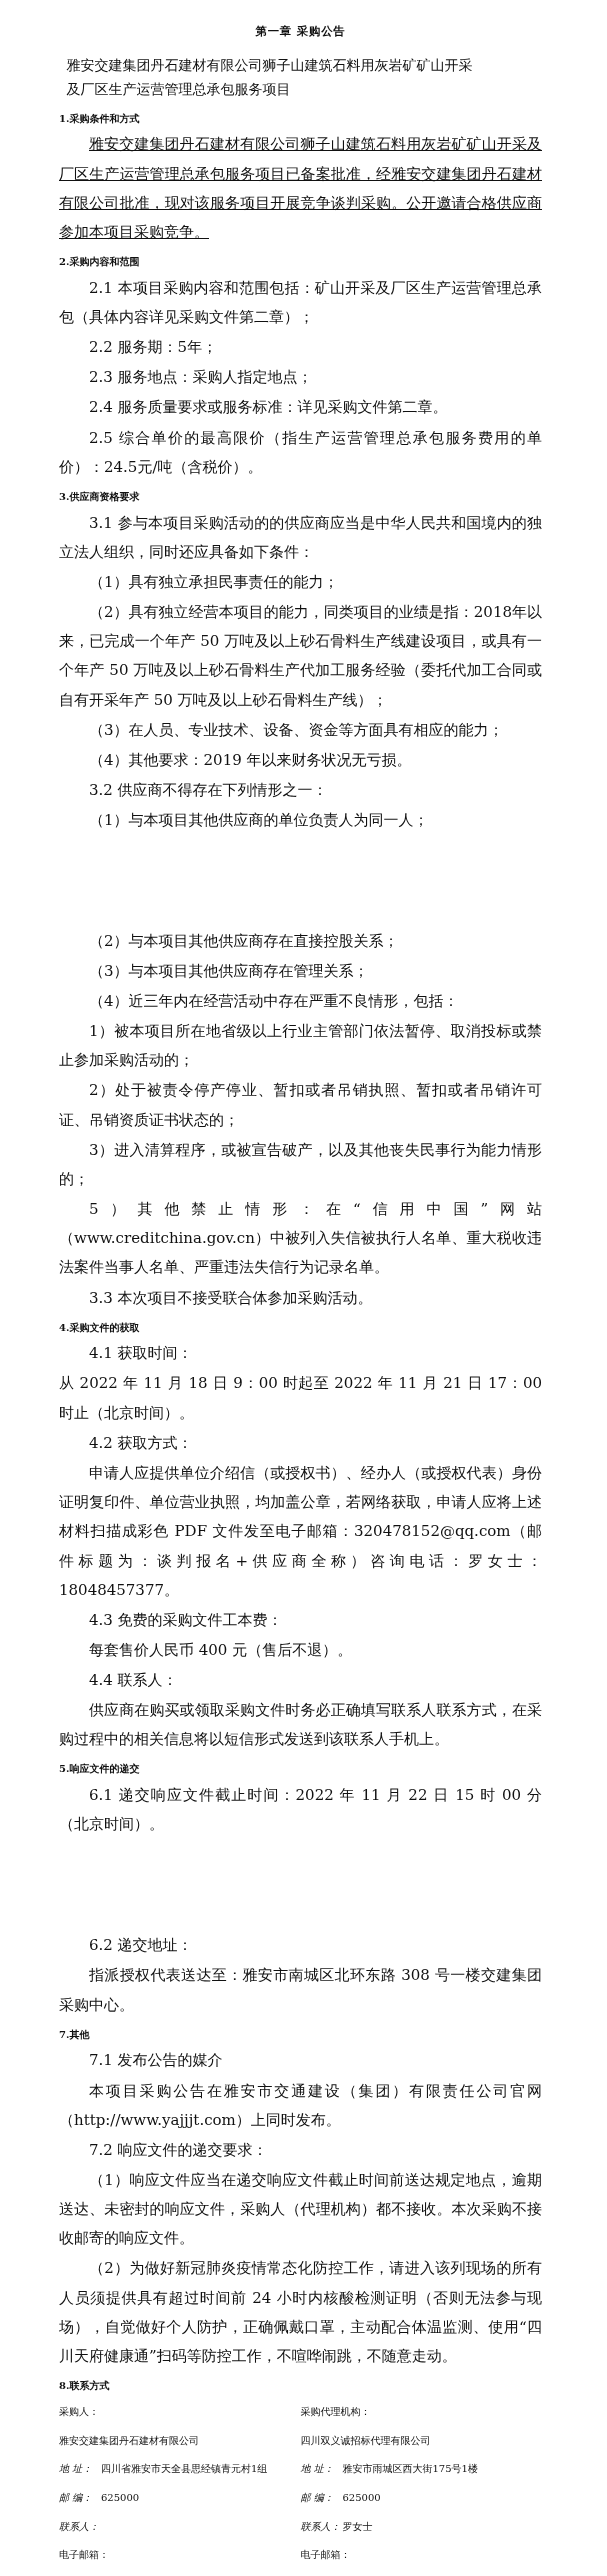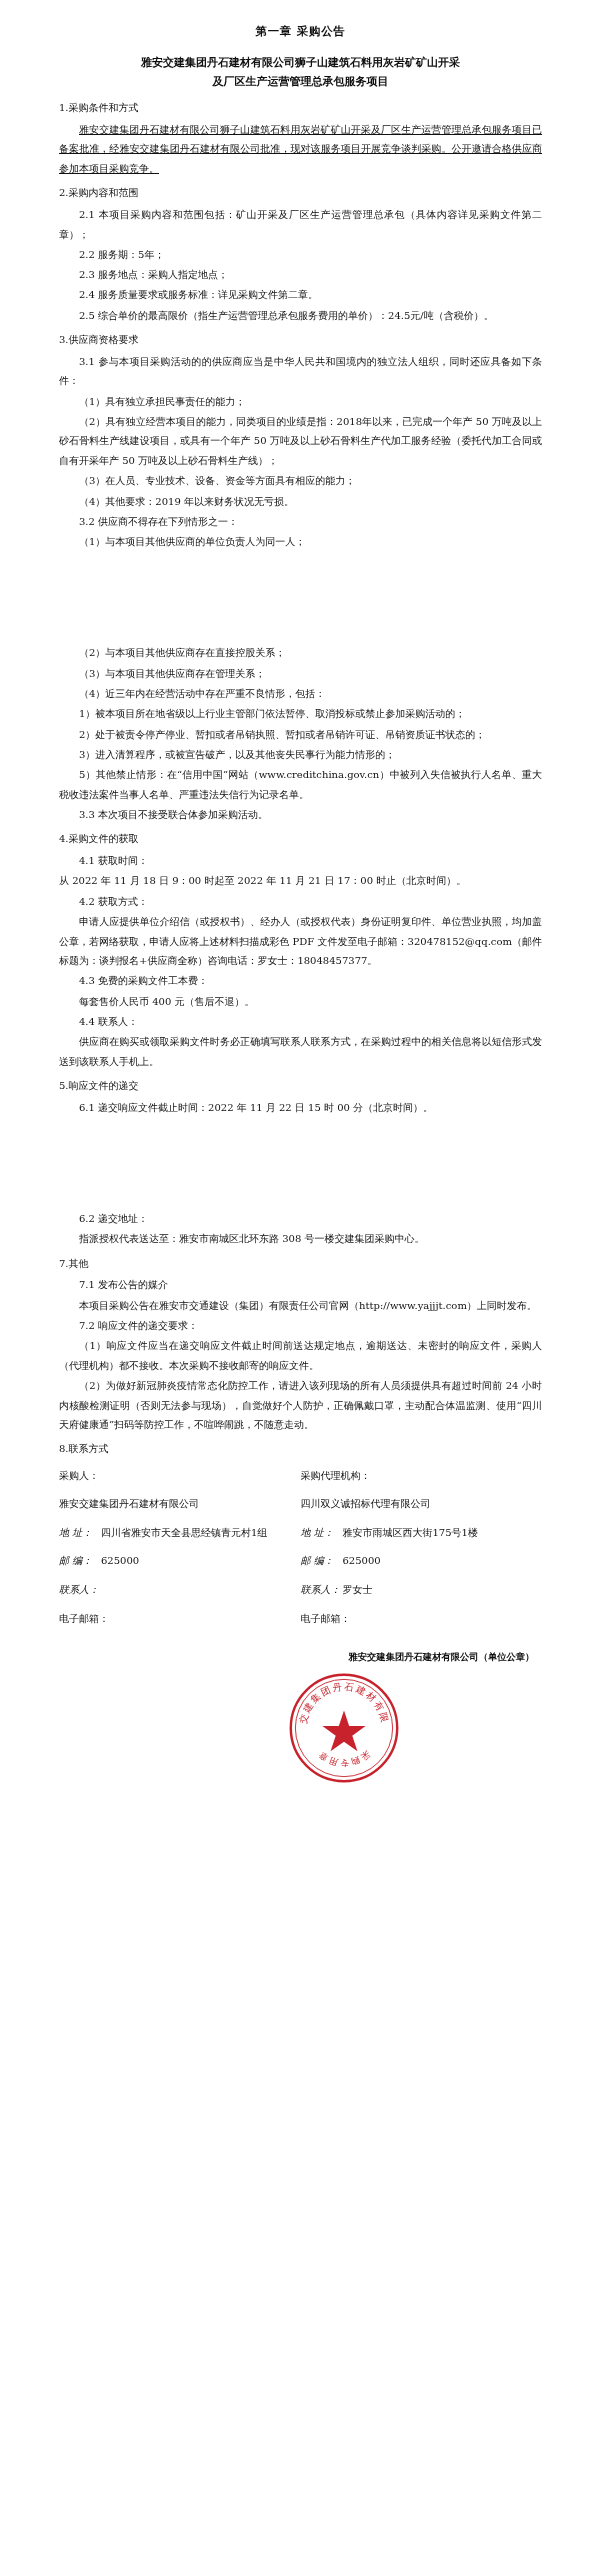--- a/index.html
+++ b/index.html
@@ -20,34 +20,33 @@
     padding: 21px 65px 30px 59px;
   }
   .doc-title {
     text-align: center;
     font-size: 11.4px;
     font-weight: bold;
     letter-spacing: 0.8px;
     margin: 3px 0 13.7px 0;
   }
   .proj-title {
-    text-align: center;
-    font-size: 11px;
-    font-weight: bold;
+    font-size: 14px;
+    font-weight: normal;
     line-height: 1.75;
     margin: 0 7.6px 9px 7.6px;
   }
   h2.sec {
     font-size: 10px;
-    font-weight: normal;
+    font-weight: bold;
     margin: 6.8px 0 3.8px 0;
     line-height: 1.6;
   }
   p.para {
-    font-size: 10px;
+    font-size: 15px;
     line-height: 1.95;
     margin: 0 0 0.8px 0;
     text-align: justify;
     text-indent: 2em;
   }
   p.para.noind {
     text-indent: 0;
   }
   .u { text-decoration: underline; }
   .blk { display: block; }

